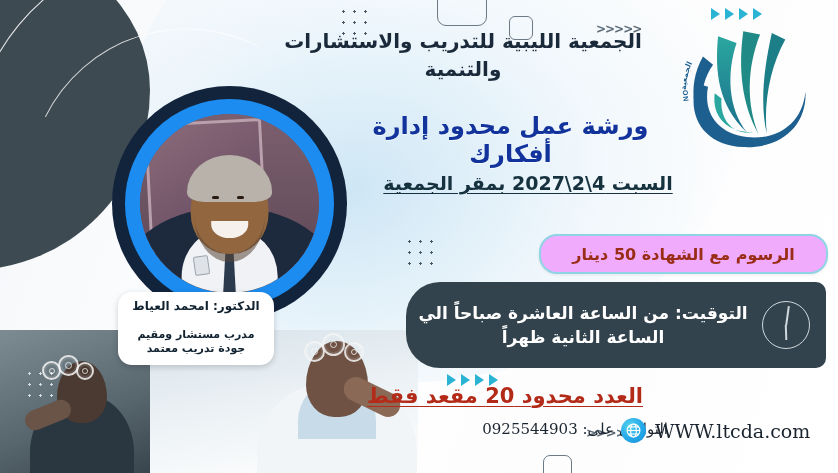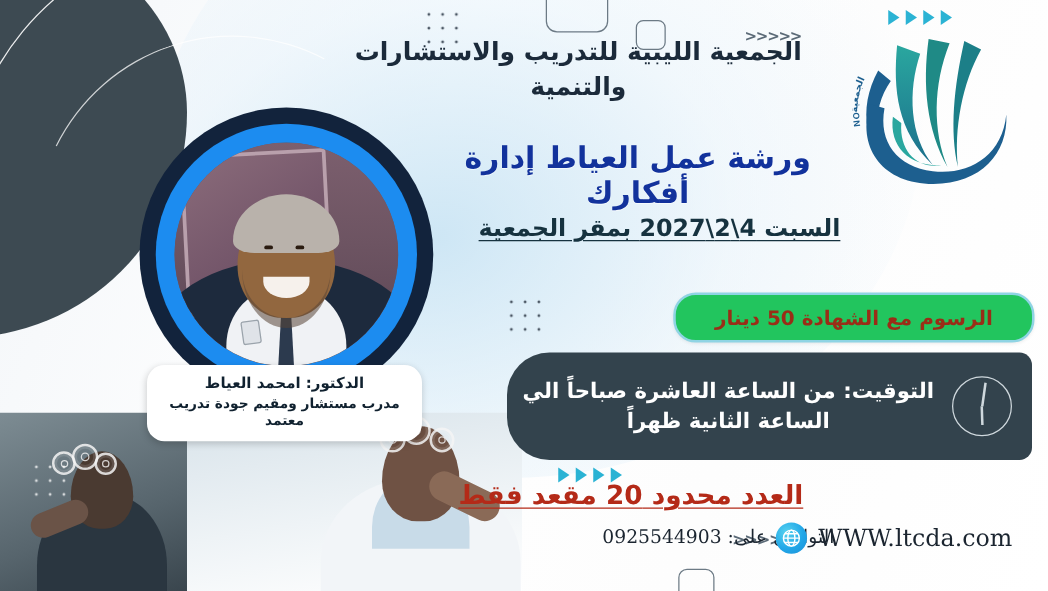--- a/index.html
+++ b/index.html
@@ -196,21 +196,21 @@
   .when{
     position:absolute;right:160px;top:170px;width:300px;
     text-align:center;
     color:#16323f;font-size:19px;font-weight:bold;line-height:1.4;
   }
   .when u{text-decoration-thickness:1.4px;text-underline-offset:3px;}
 
   
   .fee{
     position:absolute;right:10px;top:234px;width:285px;height:36px;
-    background:#22c55e;
+    background:#f0abfc;
     border:2px solid #8fd4e4;
     border-radius:18px;
     display:flex;align-items:center;justify-content:center;
     color:#9a2d17;font-size:16px;font-weight:bold;
     box-shadow:0 1px 3px rgba(0,0,0,.08);
     margin-left:29px;
   }
 
   
   .timing{
@@ -281,32 +281,32 @@
     border-left:9px solid #2bb3d4;
   }
 
   
   .rsq{
     position:absolute;border:1.6px solid #6c7a85;border-radius:9px;
   }
 
   
   .namecard{
-    position:absolute;left:118px;top:292px;width:220px;
+    position:absolute;left:118px;top:292px;width:156px;
     background:#ffffff;border-radius:14px;
     padding:7px 8px 8px;
     box-sizing:border-box;
     text-align:center;
     box-shadow:0 2px 6px rgba(0,0,0,.18);
   }
   .namecard .n1{
     color:#10212f;font-size:12px;font-weight:bold;line-height:1.25;
   }
   .namecard .n2{
-    color:#10212f;font-size:11px;font-weight:bold;line-height:1.3;margin-top:2px;
+    color:#10212f;font-size:11px;font-weight:bold;line-height:1.3;margin-top:14px;
   }
 
   
   .logo{
     position:absolute;left:666px;top:6px;width:168px;height:168px;
   }
   .logo svg{width:100%;height:100%;display:block;}
 </style>
 </head>
 <body>
@@ -431,21 +431,21 @@
       <text font-size="9" font-family="'DejaVu Sans',sans-serif" font-weight="bold" fill="#1d5f8f">
         <textPath href="#arcTop" startOffset="14%">الجمعية الليبية للتدريب والإستشارات والتنمية</textPath>
       </text>
     </svg>
   </div>
 
   <div class="headline">
     <div>الجمعية الليبية للتدريب والاستشارات والتنمية</div>
   </div>
 
-  <div class="subline">ورشة عمل العياط إدارة أفكارك</div>
+  <div class="subline">ورشة عمل محدود إدارة أفكارك</div>
 
   <div class="when">
     <div><u>السبت 4\2\2027 بمقر الجمعية</u></div>
   </div>
 
   <div class="fee">الرسوم مع الشهادة 50 دينار</div>
 
   <div class="timing">
     <div class="clock">
       <div class="hand h"></div>

